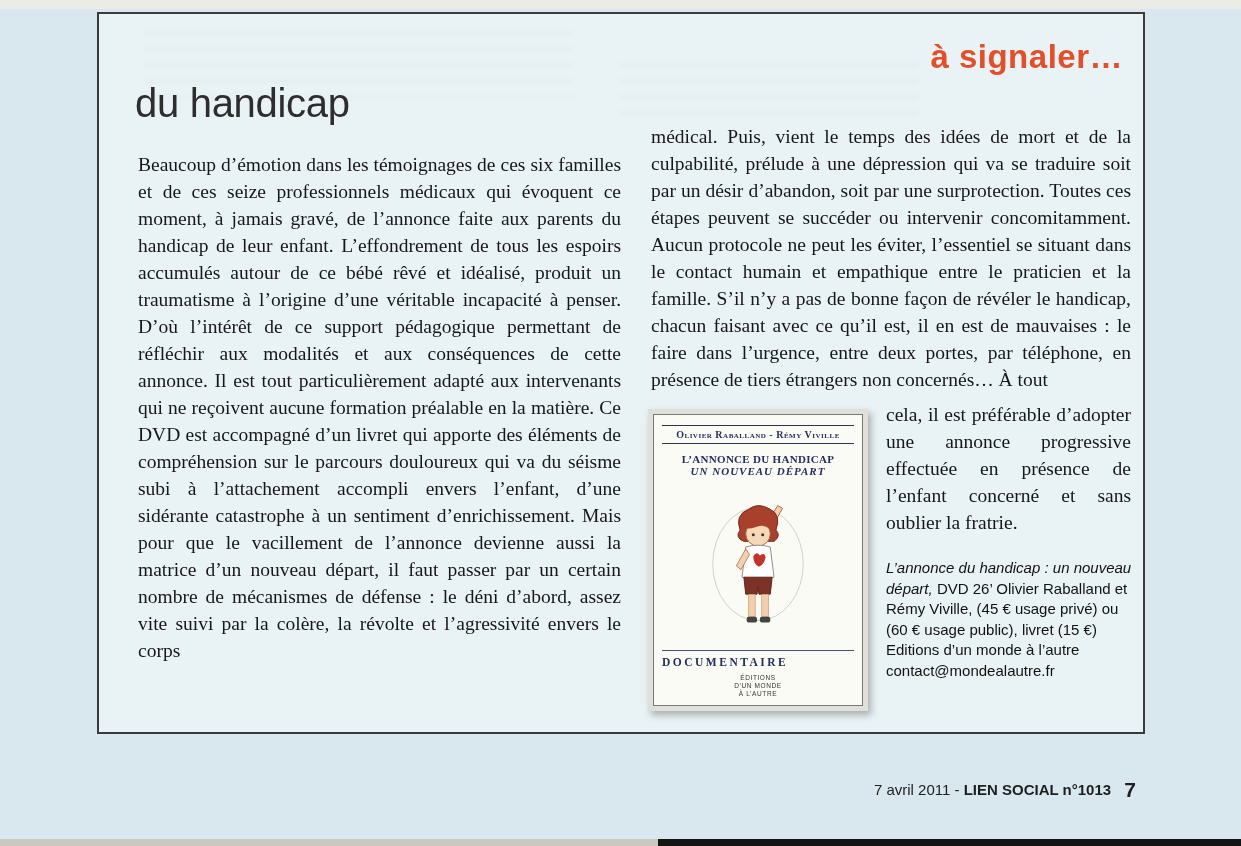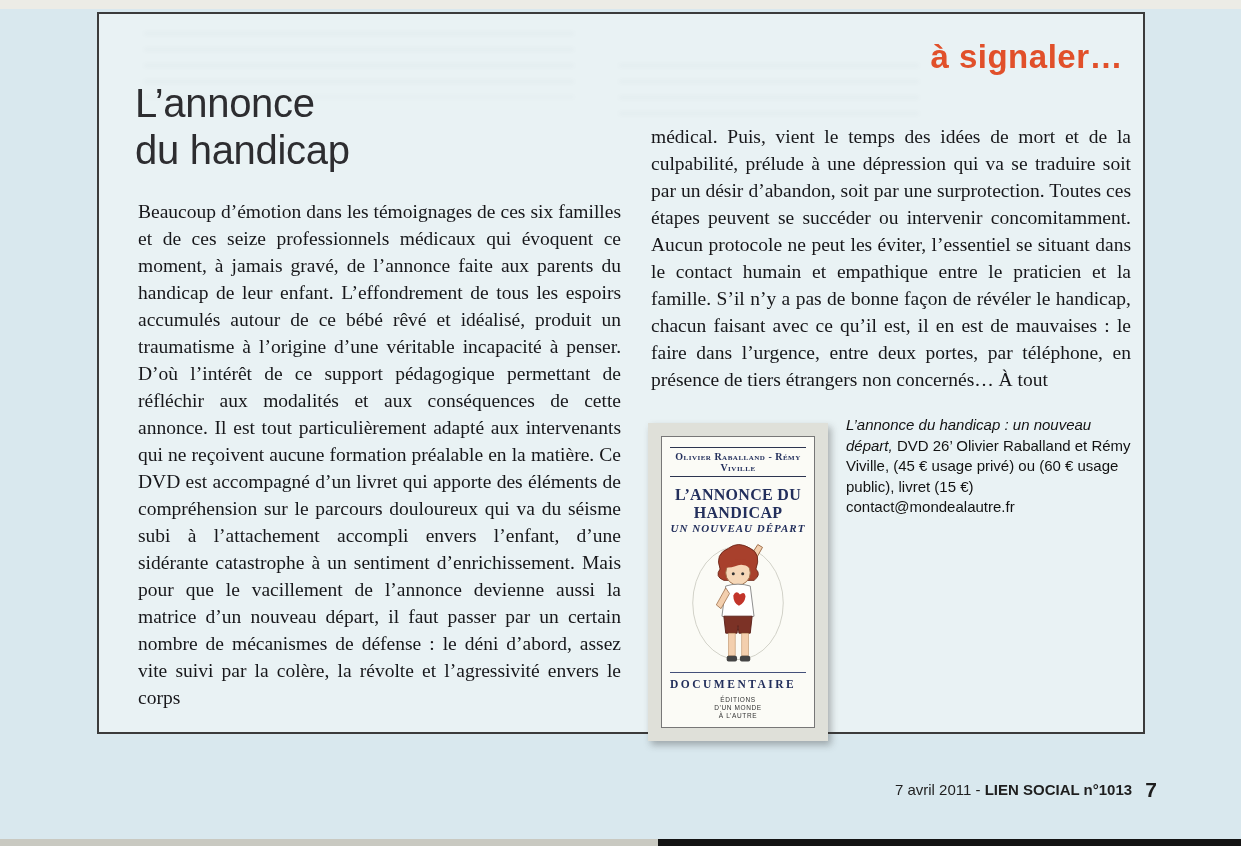--- a/index.html
+++ b/index.html
@@ -32,68 +32,67 @@
            font-size:40px; line-height:47px; color:#2d2d30; letter-spacing:-.3px; }
   .title span { display:block; }
 
   .body { margin:3px; font-family:"Liberation Serif", serif; font-size:19.5px; line-height:27px;
           color:#17171a; text-align:justify; hyphens:auto; -webkit-hyphens:auto; }
 
   .wrap-block { margin-top:8px; }
   .wrapped { margin-top:6px; }
 
   
-  .cover-wrap { float:left; width:180px; margin:8px 18px 6px 0; padding:13px;
+  .cover-wrap { float:left; width:220px; margin:8px 18px 6px 0; padding:5px;
                 background:#dfe0d9; box-shadow:3px 4px 7px rgba(50,50,50,.35); box-sizing:border-box; }
   .cover-card { background:#fbfbf6; border:1px solid #777; height:292px; padding:10px 8px 7px;
                 box-sizing:border-box; display:flex; flex-direction:column; align-items:center; }
   .cover-authors { width:100%; text-align:center; font-family:"Liberation Serif", serif;
                    font-variant:small-caps; font-weight:bold; font-size:10px; letter-spacing:.5px;
                    color:var(--cover-navy, #232f5c); border-top:1.5px solid #2c3450;
                    border-bottom:1.5px solid #2c3450; padding:3px 0; }
   .cover-title { margin-top:9px; font-family:"Liberation Serif", serif; font-weight:bold;
-                 font-size:16px; letter-spacing:.3px; color:var(--cover-navy, #232f5c); text-align:center; }
+                 font-size:11px; letter-spacing:.3px; color:var(--cover-navy, #232f5c); text-align:center; }
   .cover-subtitle { font-family:"Liberation Serif", serif; font-style:italic;
                     font-weight:bold; font-size:11px; letter-spacing:1px; color:var(--cover-navy, #232f5c); }
   .cover-art { flex:1; width:100%; display:flex; align-items:center; justify-content:center; }
   .cover-genre { width:100%; text-align:left; font-family:"Liberation Serif", serif; font-weight:bold;
                  font-size:11.5px; letter-spacing:2.5px; color:var(--cover-navy, #232f5c);
                  border-top:1px solid #44507a; padding-top:5px; }
   .cover-logo { margin-top:6px; font-family:"Liberation Sans", sans-serif; font-size:6.5px;
                 line-height:8px; letter-spacing:.6px; text-align:center; white-space:pre-line; color:#333; }
 
   
   .caption { margin:22px 0 0 0; font-family:"Liberation Sans", sans-serif;
              font-size:15px; line-height:20.5px; color:#121212; }
   .cap-lead { font-weight:normal; font-style:italic; }
   .cap-line { display:block; }
 
   
-  .footer { position:absolute; left:108px; top:778px; width:1049px; text-align:right;
+  .footer { position:absolute; left:87px; top:778px; width:1049px; text-align:right;
             font-family:"Liberation Sans", sans-serif; font-size:15px; color:#1e1e1e; }
   .f-mag { font-weight:bold; }
   .f-num { font-weight:bold; font-size:21px; margin-left:9px; vertical-align:-2px; }
 </style>
 </head>
 <body>
 
 <div class="scan-page">
 
   <div class="scan-top"></div>
 
   <div class="frame">
 
     <div class="ghost g1"></div>
     <div class="ghost g2"></div>
 
     <div class="section-label">à signaler…</div>
 
     <div class="left-col">
       <h1 class="title">
-        <span>L’annonce</span>
         <span>du handicap</span>
       </h1>
       <p class="body">Beaucoup d’émotion dans les témoignages de ces six familles et de ces seize professionnels médicaux qui évoquent ce moment, à jamais gravé, de l’annonce faite aux parents du handicap de leur enfant. L’effondrement de tous les espoirs accumulés autour de ce bébé rêvé et idéalisé, produit un traumatisme à l’origine d’une véritable incapacité à penser. D’où l’intérêt de ce support pédagogique permettant de réfléchir aux modalités et aux conséquences de cette annonce. Il est tout particulièrement adapté aux intervenants qui ne reçoivent aucune formation préalable en la matière. Ce DVD est accompagné d’un livret qui apporte des éléments de compréhension sur le parcours douloureux qui va du séisme subi à l’attachement accompli envers l’enfant, d’une sidérante catastrophe à un sentiment d’enrichissement. Mais pour que le vacillement de l’annonce devienne aussi la matrice d’un nouveau départ, il faut passer par un certain nombre de mécanismes de défense : le déni d’abord, assez vite suivi par la colère, la révolte et l’agressivité envers le corps</p>
     </div>
 
     <div class="right-col">
       <p class="body">médical. Puis, vient le temps des idées de mort et de la culpabilité, prélude à une dépression qui va se traduire soit par un désir d’abandon, soit par une surprotection. Toutes ces étapes peuvent se succéder ou intervenir concomitamment. Aucun protocole ne peut les éviter, l’essentiel se situant dans le contact humain et empathique entre le praticien et la famille. S’il n’y a pas de bonne façon de révéler le handicap, chacun faisant avec ce qu’il est, il en est de mauvaises : le faire dans l’urgence, entre deux portes, par téléphone, en présence de tiers étrangers non concernés… À tout</p>
 
       <div class="wrap-block">
 
@@ -121,24 +120,26 @@
                 <rect x="57" y="126" width="11" height="6" rx="2" fill="#444"></rect>
               </svg>
             </div>
             <div class="cover-genre">DOCUMENTAIRE</div>
             <div class="cover-logo">ÉDITIONS
 D’UN MONDE
 À L’AUTRE</div>
           </div>
         </div>
 
+        <p class="body wrapped">cela, il est préférable d’adopter une annonce progressive effectuée en présence de l’enfant concerné et sans oublier la fratrie.</p>
 
         <p class="caption">
           <span class="cap-lead">L’annonce du handicap : un nouveau départ,</span>
           <span class="cap-details">DVD 26’ Olivier Raballand et Rémy Viville, (45 € usage privé) ou (60 € usage public), livret (15 €)</span>
+          <span class="cap-line">Editions d’un monde à l’autre</span>
           <span class="cap-line">contact@mondealautre.fr</span>
         </p>
 
       </div>
     </div>
   </div>
 
   <div class="footer">
     <span class="f-date">7 avril 2011 - </span><span class="f-mag">LIEN SOCIAL n°1013</span>
     <span class="f-num">7</span>

